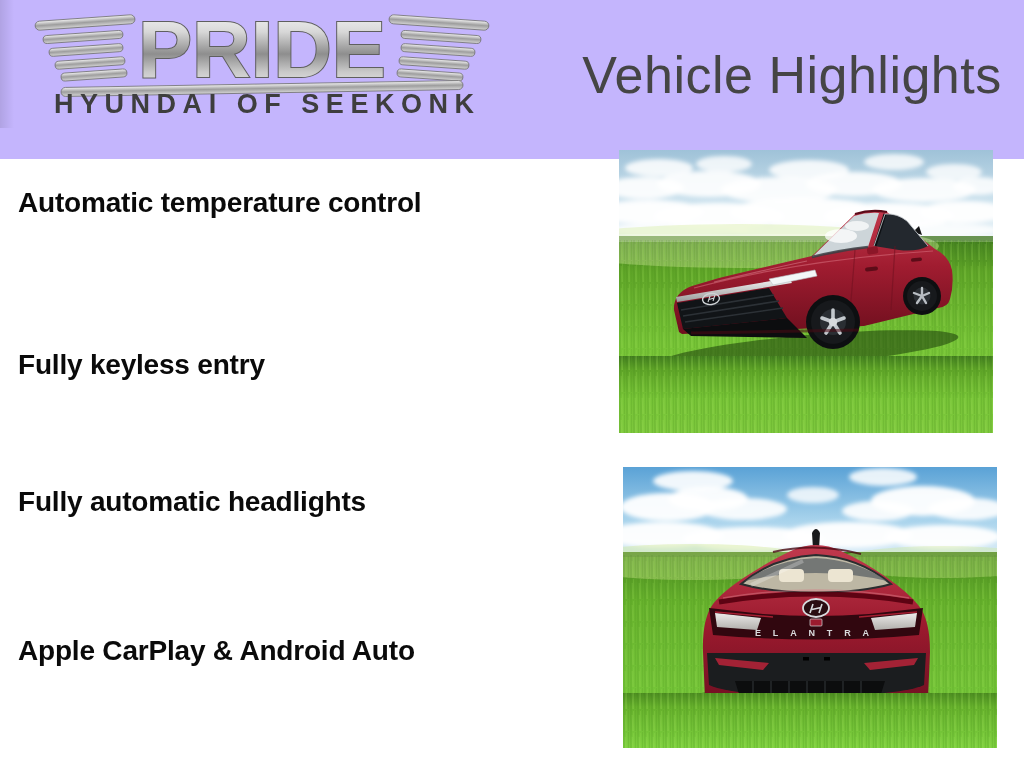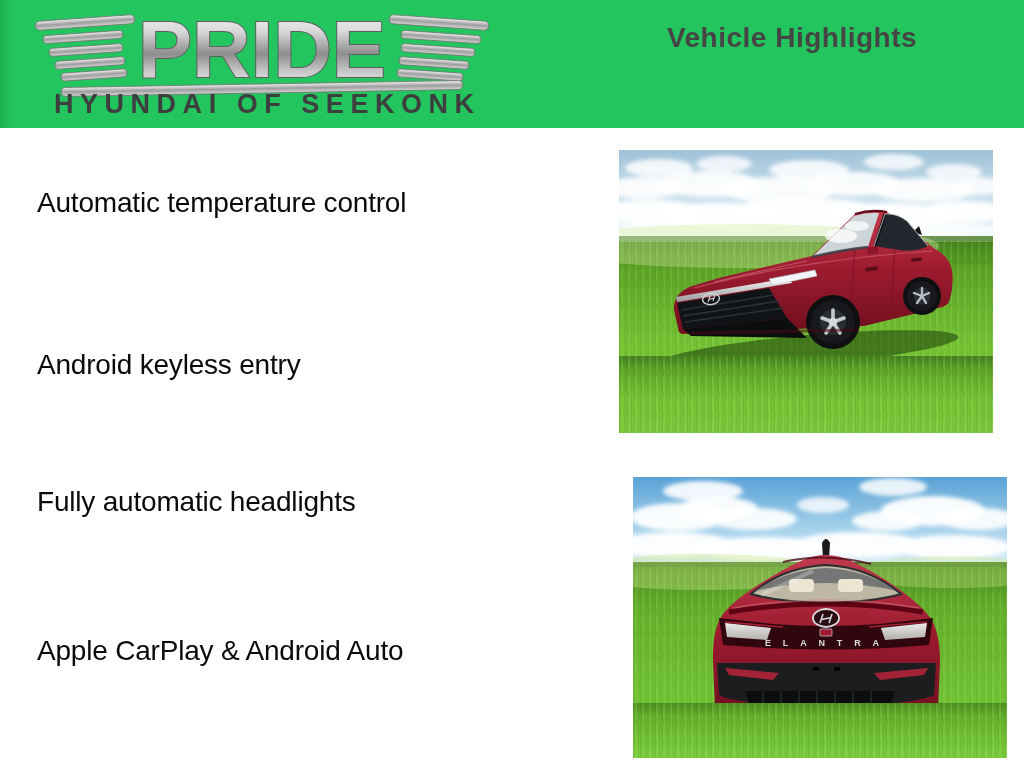--- a/index.html
+++ b/index.html
@@ -1,26 +1,26 @@
 <!DOCTYPE html>
 <html><head>
 <meta charset="utf-8">
 <style>
   html,body{margin:0;padding:0;background:#ffffff;}
   .page{position:relative;width:1024px;height:768px;background:#ffffff;overflow:hidden;
         font-family:"Liberation Sans",sans-serif;}
-  .header{position:absolute;top:0;left:0;width:1024px;height:128px;background:#22c55e;}
+  .header{position:absolute;top:0;left:0;width:1024px;height:159px;background:#c4b5fd;}
   .header::before{content:"";position:absolute;left:0;top:0;width:14px;height:128px;
         background:linear-gradient(90deg,rgba(0,0,0,.10),rgba(0,0,0,0));}
   .logo-svg{position:absolute;left:27px;top:8px;}
-  .vh-title{position:absolute;left:560px;top:22px;width:464px;text-align:center;
-        font-size:28px;font-weight:700;color:#454545;letter-spacing:.5px;}
+  .vh-title{position:absolute;left:560px;top:45px;width:464px;text-align:center;
+        font-size:52px;font-weight:400;color:#454545;letter-spacing:.5px;}
   .features{list-style:none;margin:0;padding:0;}
-  .feature{position:absolute;left:18px;font-size:28px;font-weight:400;color:#0a0a0a;
-        letter-spacing:-0.2px;white-space:nowrap;margin-left:19px;}
+  .feature{position:absolute;left:18px;font-size:28px;font-weight:700;color:#0a0a0a;
+        letter-spacing:-0.2px;white-space:nowrap;}
   .photo{position:absolute;left:619px;width:374px;overflow:hidden;background:#fff;}
   #photo-front{top:150px;height:283px;}
   #photo-rear{top:463px;height:281px;}
   .photo svg{display:block;width:100%;height:100%;}
 </style>
 </head>
 <body>
 
 <div class="page">
 
@@ -61,21 +61,21 @@
 
       <text x="235" y="69" text-anchor="middle" font-size="80" font-weight="bold" font-family="Liberation Sans, sans-serif" fill="url(#lgChrome)" stroke="#5f5f5f" stroke-width="2" paint-order="stroke" textLength="248" lengthAdjust="spacingAndGlyphs">PRIDE</text>
 
       <text x="237" y="105" text-anchor="middle" font-size="27" font-weight="bold" font-family="Liberation Sans, sans-serif" fill="#3e3e3e" textLength="420" lengthAdjust="spacing">HYUNDAI OF SEEKONK</text>
     </svg>
     <h1 class="vh-title" style="margin:0">Vehicle Highlights</h1>
   </header>
 
   <ul class="features">
     <li class="feature" style="top:187px">Automatic temperature control</li>
-    <li class="feature" style="top:349px">Android keyless entry</li>
+    <li class="feature" style="top:349px">Fully keyless entry</li>
     <li class="feature" style="top:486px">Fully automatic headlights</li>
     <li class="feature" style="top:635px">Apple CarPlay &amp; Android Auto</li>
   </ul>
 
   <figure class="photo" id="photo-front" style="margin:0">
     <svg viewBox="0 0 374 283" preserveAspectRatio="none">
       <defs>
         <linearGradient id="s1sky" x1="0" y1="0" x2="0" y2="1">
           <stop offset="0" stop-color="#9fc2d8"></stop>
             <stop offset=".6" stop-color="#cfe4ef"></stop>
@@ -210,21 +210,21 @@
         <path d="M72 183 L240 180" stroke="#4a0a14" stroke-width="3" opacity=".55"></path>
       </g>
 
       <g>
         <rect x="0" y="206" width="374" height="77" fill="url(#s1grass)"></rect>
         <rect x="0" y="206" width="374" height="77" fill="url(#s1tex)" opacity=".6"></rect>
       </g>
     </svg>
   </figure>
 
-  <figure class="photo" id="photo-rear" style="margin:14px">
+  <figure class="photo" id="photo-rear" style="margin:4px">
     <svg viewBox="0 0 374 281" preserveAspectRatio="none">
       <defs>
         <linearGradient id="s2sky" x1="0" y1="0" x2="0" y2="1">
           <stop offset="0" stop-color="#5aa2d6"></stop>
             <stop offset=".6" stop-color="#a8d3ec"></stop>
           <stop offset="1" stop-color="#ddeef8"></stop>
         </linearGradient>
         <linearGradient id="s2grass" x1="0" y1="0" x2="0" y2="1">
           <stop offset="0" stop-color="#4a8a20"></stop>
             <stop offset=".25" stop-color="#66b12c"></stop>

